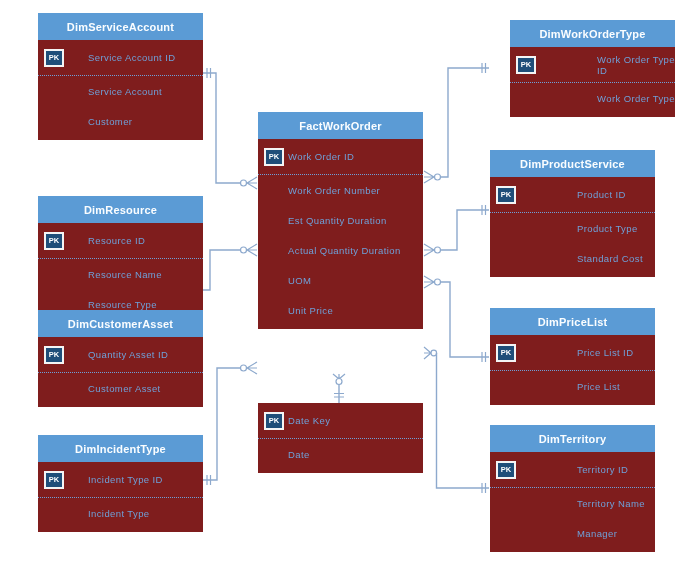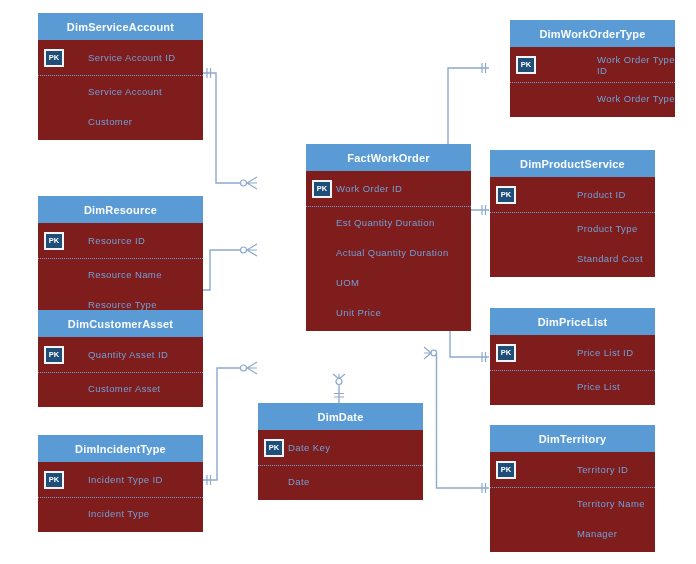--- a/index.html
+++ b/index.html
@@ -24,21 +24,21 @@
     color:#ffffff;font-size:7.5px;font-weight:bold;
     display:flex;align-items:center;justify-content:center;
   }
   
   .c-left  .row,.c-left  .fieldname{padding-left:50px;}
   .c-mid   .row,.c-mid   .fieldname{padding-left:30px;}
   .c-right .row,.c-right .fieldname{padding-left:87px;}
   
   .p0{left:38px;top:13px;}   .p1{left:38px;top:152px;margin-top:44px;}
   .p2{left:38px;top:310px;}  .p3{left:38px;top:435px;}
-  .p4{left:258px;top:144px;margin-left:48px;} .p5{left:258px;top:403px;}
+  .p4{left:258px;top:112px;} .p5{left:258px;top:403px;}
   .p6{left:490px;top:20px;margin-left:20px;}  .p7{left:490px;top:150px;}
   .p8{left:490px;top:300px;margin-top:8px;} .p9{left:490px;top:425px;}
 
   .wire{stroke:#8DA9CD;stroke-width:1.4;fill:none;}
   .mark{stroke:#8DA9CD;stroke-width:1.2;fill:none;}
   .ring{stroke:#8DA9CD;stroke-width:1.2;fill:#ffffff;}
 </style>
 </head>
 <body>
 
@@ -149,29 +149,29 @@
     </div>
   </div>
 
   <div class="tbl c-mid p4">
     <div class="hd">FactWorkOrder</div>
     <div class="bd">
       <div class="pkrow">
         <span class="pkbadge">PK</span>
         <span class="fieldname">Work Order ID</span>
       </div>
+      <div class="row">Work Order Number</div>
       <div class="row">Est Quantity Duration</div>
       <div class="row">Actual Quantity Duration</div>
       <div class="row">UOM</div>
       <div class="row">Unit Price</div>
     </div>
   </div>
 
   <div class="tbl c-mid p5">
-    <div class="hd">DimDate</div>
     <div class="bd">
       <div class="pkrow">
         <span class="pkbadge">PK</span>
         <span class="fieldname">Date Key</span>
       </div>
       <div class="row">Date</div>
     </div>
   </div>
 
   <div class="tbl c-right p6">

